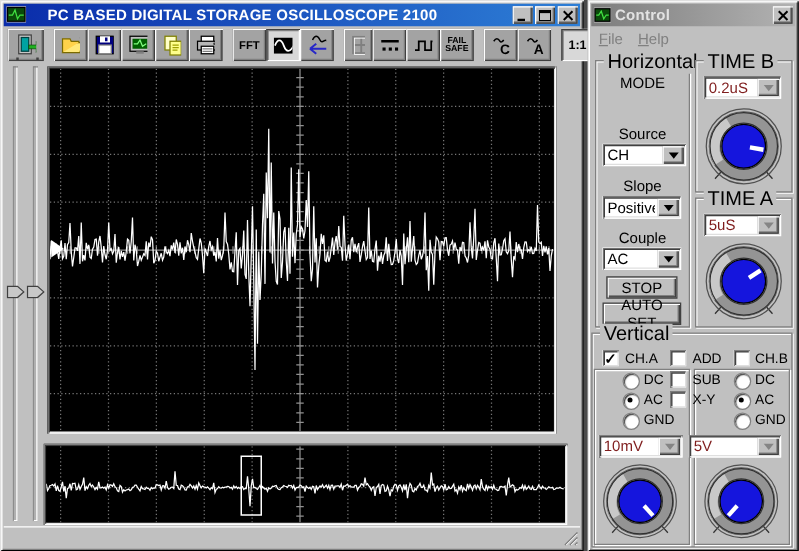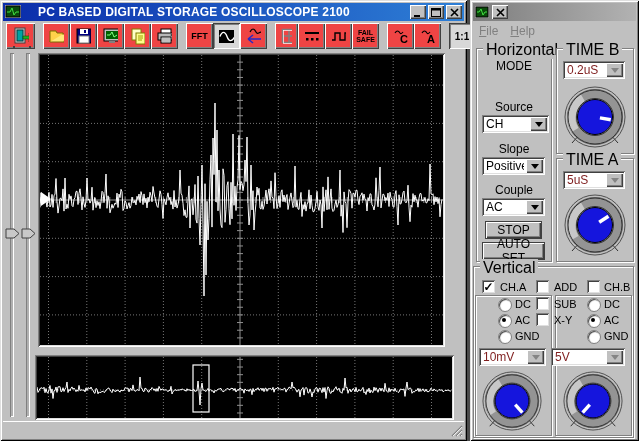--- a/index.html
+++ b/index.html
@@ -11,21 +11,21 @@
                   inset 2px 2px 0 #fff, inset -2px -2px 0 #808080;}
   
   .titlebar{position:absolute;left:3px;right:3px;top:3px;height:18px;display:flex;align-items:center;
             padding:0 2px;gap:3px;}
   .titlebar.active{background:linear-gradient(90deg,#0a2caa,#2e7fd6);color:#fff;gap:17px;}
   .titlebar.inactive{background:linear-gradient(90deg,#7d7d7d,#b2b2b2);color:#e2e2e2;}
   .title-text{font-weight:bold;font-size:12px;flex:1;white-space:nowrap;overflow:hidden;letter-spacing:.2px;}
   .tb-btns{display:flex;gap:2px;}
   .sysbtn{width:16px;height:14px;background:#c0c0c0;display:flex;align-items:center;justify-content:center;
           box-shadow:inset 1px 1px 0 #fff, inset -1px -1px 0 #404040, inset -2px -2px 0 #808080;}
-  .btn{background:#ef4444;border:none;box-shadow:inset 1px 1px 0 #fff, inset -1px -1px 0 #404040, inset -2px -2px 0 #808080;
+  .btn{background:#a3a3a3;border:none;box-shadow:inset 1px 1px 0 #fff, inset -1px -1px 0 #404040, inset -2px -2px 0 #808080;
        display:flex;align-items:center;justify-content:center;}
   .btn.pressed{box-shadow:inset 1px 1px 0 #404040, inset -1px -1px 0 #fff, inset 2px 2px 0 #808080;background:#d8d8d8;}
   
   .toolbar{position:absolute;left:3px;top:22px;right:3px;height:28px;display:flex;align-items:center;padding-left:3px;}
   .tbtn{width:27px;height:26px;flex:0 0 auto;}
   .gap{width:8px;flex:0 0 auto;}
   .tb-label{font-size:9px;font-weight:bold;}
   .failsafe{display:flex;flex-direction:column;line-height:7px;font-size:7px;font-weight:bold;align-items:center;}
   
   .scope-frame{position:absolute;background:#000;
@@ -379,20 +379,21 @@
 </div>
 
 <div class="win" style="left:470px;top:0;width:169px;height:441px;">
 
   <div class="titlebar inactive">
     <svg width="14" height="14">
       <rect x="0" y="1" width="14" height="12" fill="#c0c0c0"></rect>
       <rect x="1" y="2" width="12" height="10" fill="#0a4a0a" stroke="#000"></rect>
       <polyline points="2,7 4,7 6,4 8,10 10,7 12,7" fill="none" stroke="#40e040" stroke-width="1"></polyline>
     </svg>
+    <span class="title-text">Control</span>
     <span class="tb-btns">
       <span class="sysbtn">
         <svg width="9" height="9">
             <path d="M1,1 L8,8 M8,1 L1,8" stroke="#000" stroke-width="1.6"></path>
           </svg>
       </span>
     </span>
   </div>
 
   <div class="menubar">

